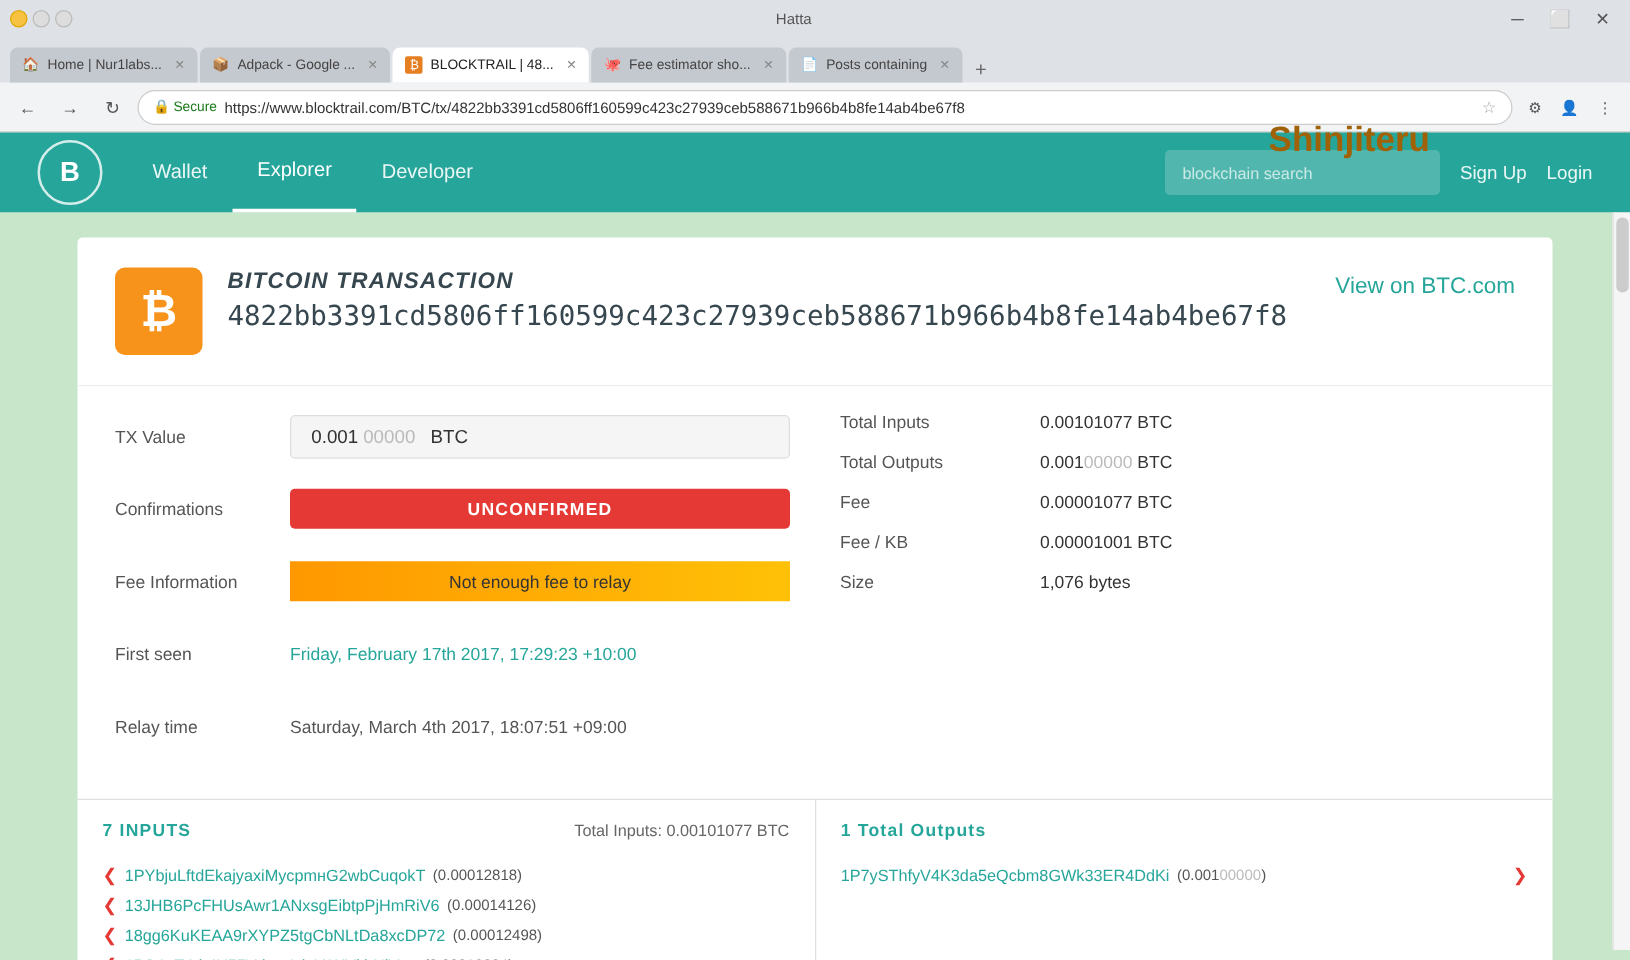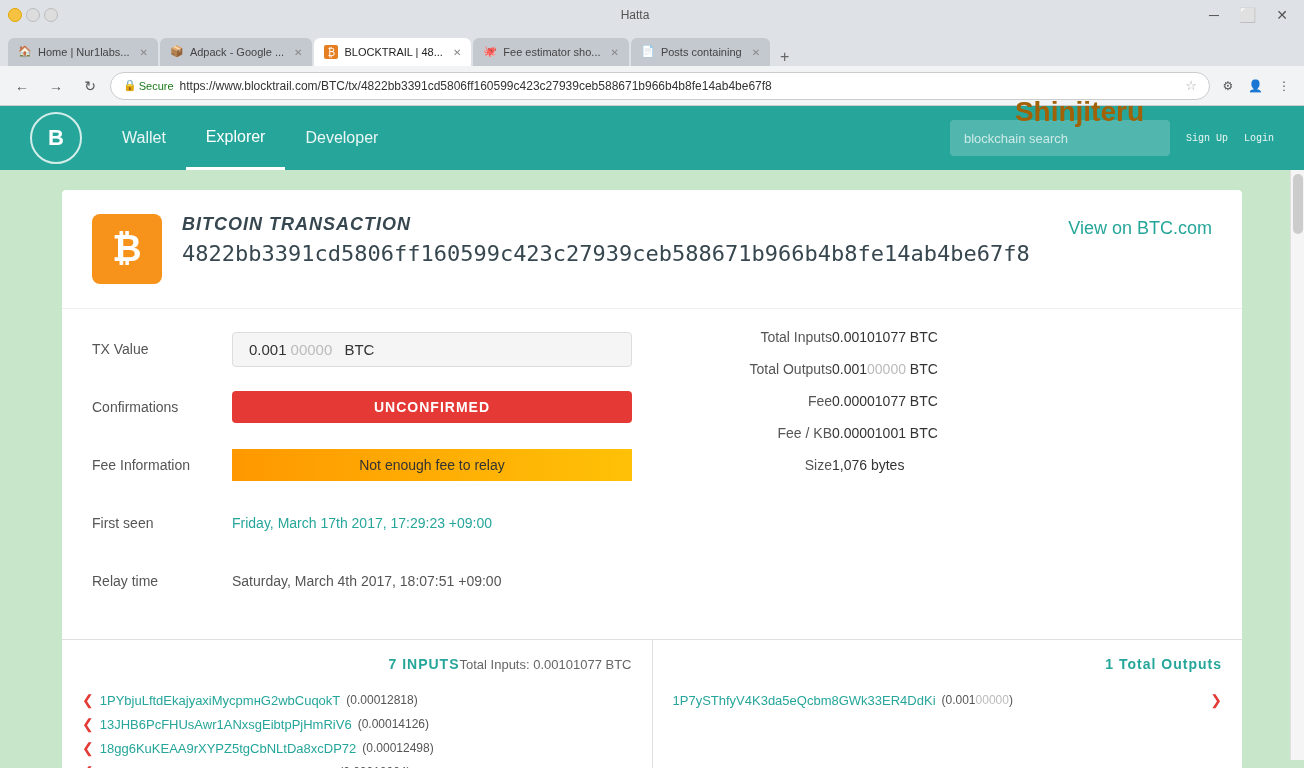--- a/index.html
+++ b/index.html
@@ -179,24 +179,23 @@
     }
     .nav-search::placeholder { color: rgba(255,255,255,0.7); }
     .nav-right {
       display: flex;
       align-items: center;
       gap: 16px;
       margin-left: 16px;
     }
     .nav-right-link {
       color: rgba(255,255,255,0.9);
-      font-size: 10px;
+      font-size: 15px;
       cursor: pointer;
       text-decoration: none;
-      font-family: Liberation Mono, monospace;
     }
 
     
     .shinjiteru {
       position: absolute;
       top: 96px;
       right: 160px;
       font-size: 28px;
       font-weight: bold;
       color: #a16207;
@@ -342,21 +341,20 @@
     .relay-time-text {
       color: #555;
       font-size: 14px;
     }
 
     
     .right-detail-row {
       display: flex;
       margin-bottom: 16px;
       align-items: baseline;
-      text-align: right;
     }
     .right-detail-label {
       width: 160px;
       color: #555;
       font-size: 14px;
       flex-shrink: 0;
     }
     .right-detail-value {
       color: #333;
       font-size: 14px;
@@ -373,21 +371,21 @@
     .io-panel {
       flex: 1;
       padding: 16px 20px 0;
     }
     .io-panel.left {
       border-right: 1px solid #e0e0e0;
     }
     .io-header {
       display: flex;
       align-items: center;
-      justify-content: flex-end;
+      justify-content: space-between;
       margin-bottom: 12px;
       padding-bottom: 8px;
     }
     .io-title {
       font-size: 14px;
       font-weight: bold;
       color: #26a69a;
       letter-spacing: 1px;
     }
     .io-total {
@@ -564,21 +562,21 @@
           <div class="detail-row">
             <div class="detail-label">Fee Information</div>
             <div class="detail-value">
               <span class="fee-relay-badge">Not enough fee to relay</span>
             </div>
           </div>
 
           <div class="detail-row">
             <div class="detail-label">First seen</div>
             <div class="detail-value">
-              <span class="first-seen-text">Friday, March 17th 2017, 17:29:23 +09:00</span>
+              <span class="first-seen-text">Friday, February 17th 2017, 17:29:23 +10:00</span>
             </div>
           </div>
 
           <div class="detail-row">
             <div class="detail-label">Relay time</div>
             <div class="detail-value">
               <span class="relay-time-text">Saturday, March 4th 2017, 18:07:51 +09:00</span>
             </div>
           </div>
         </div>

